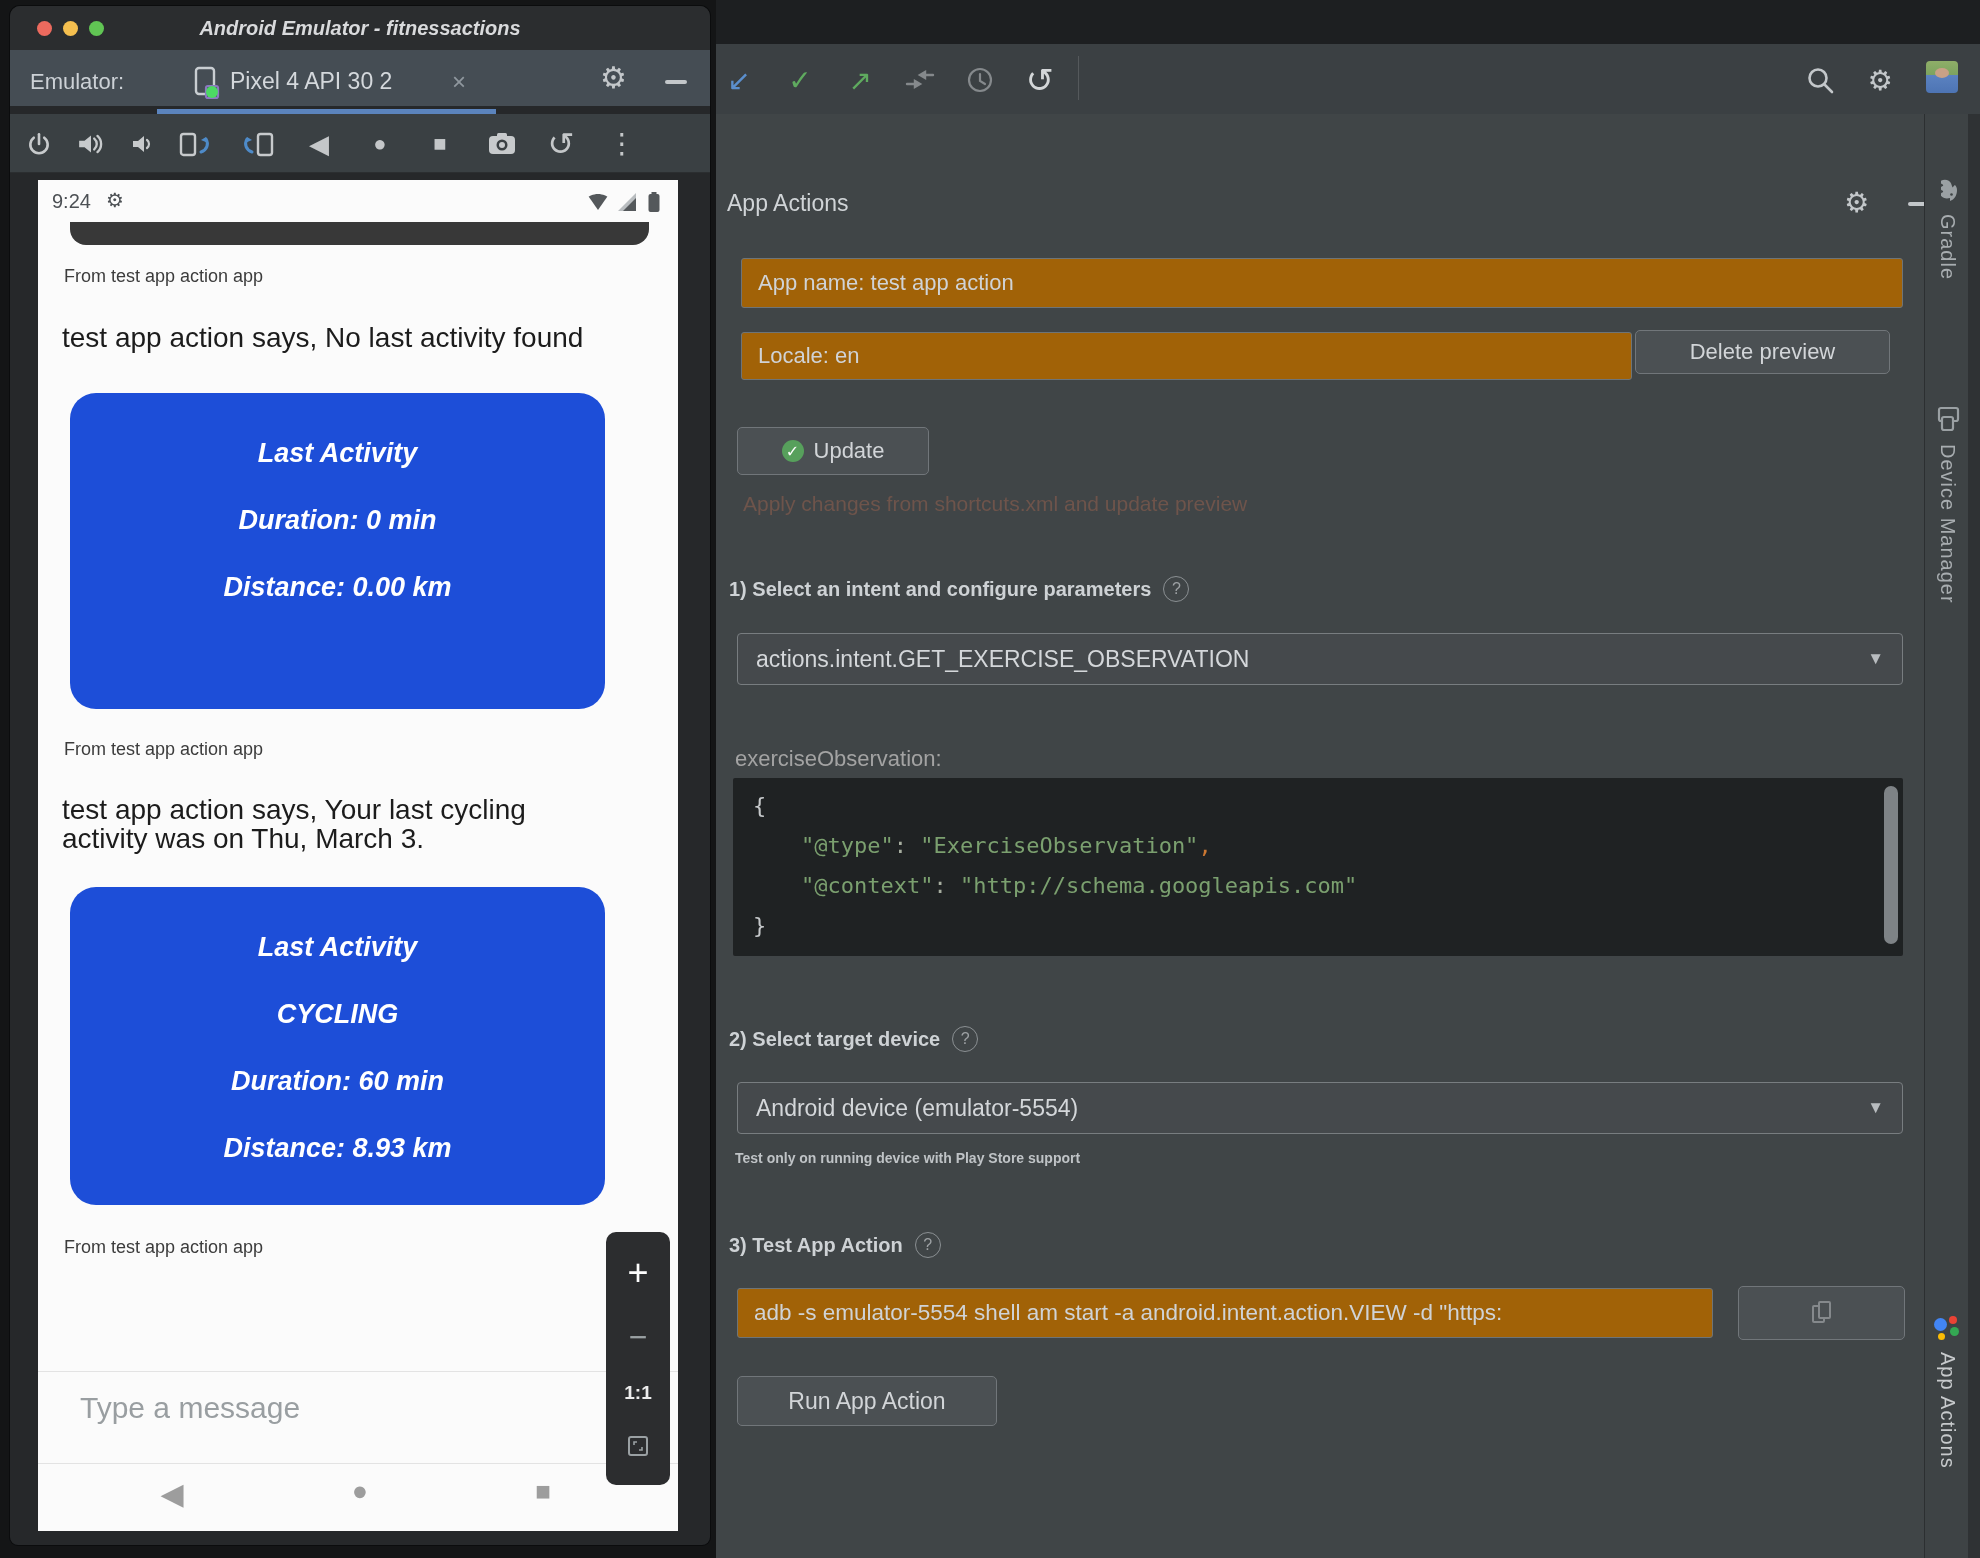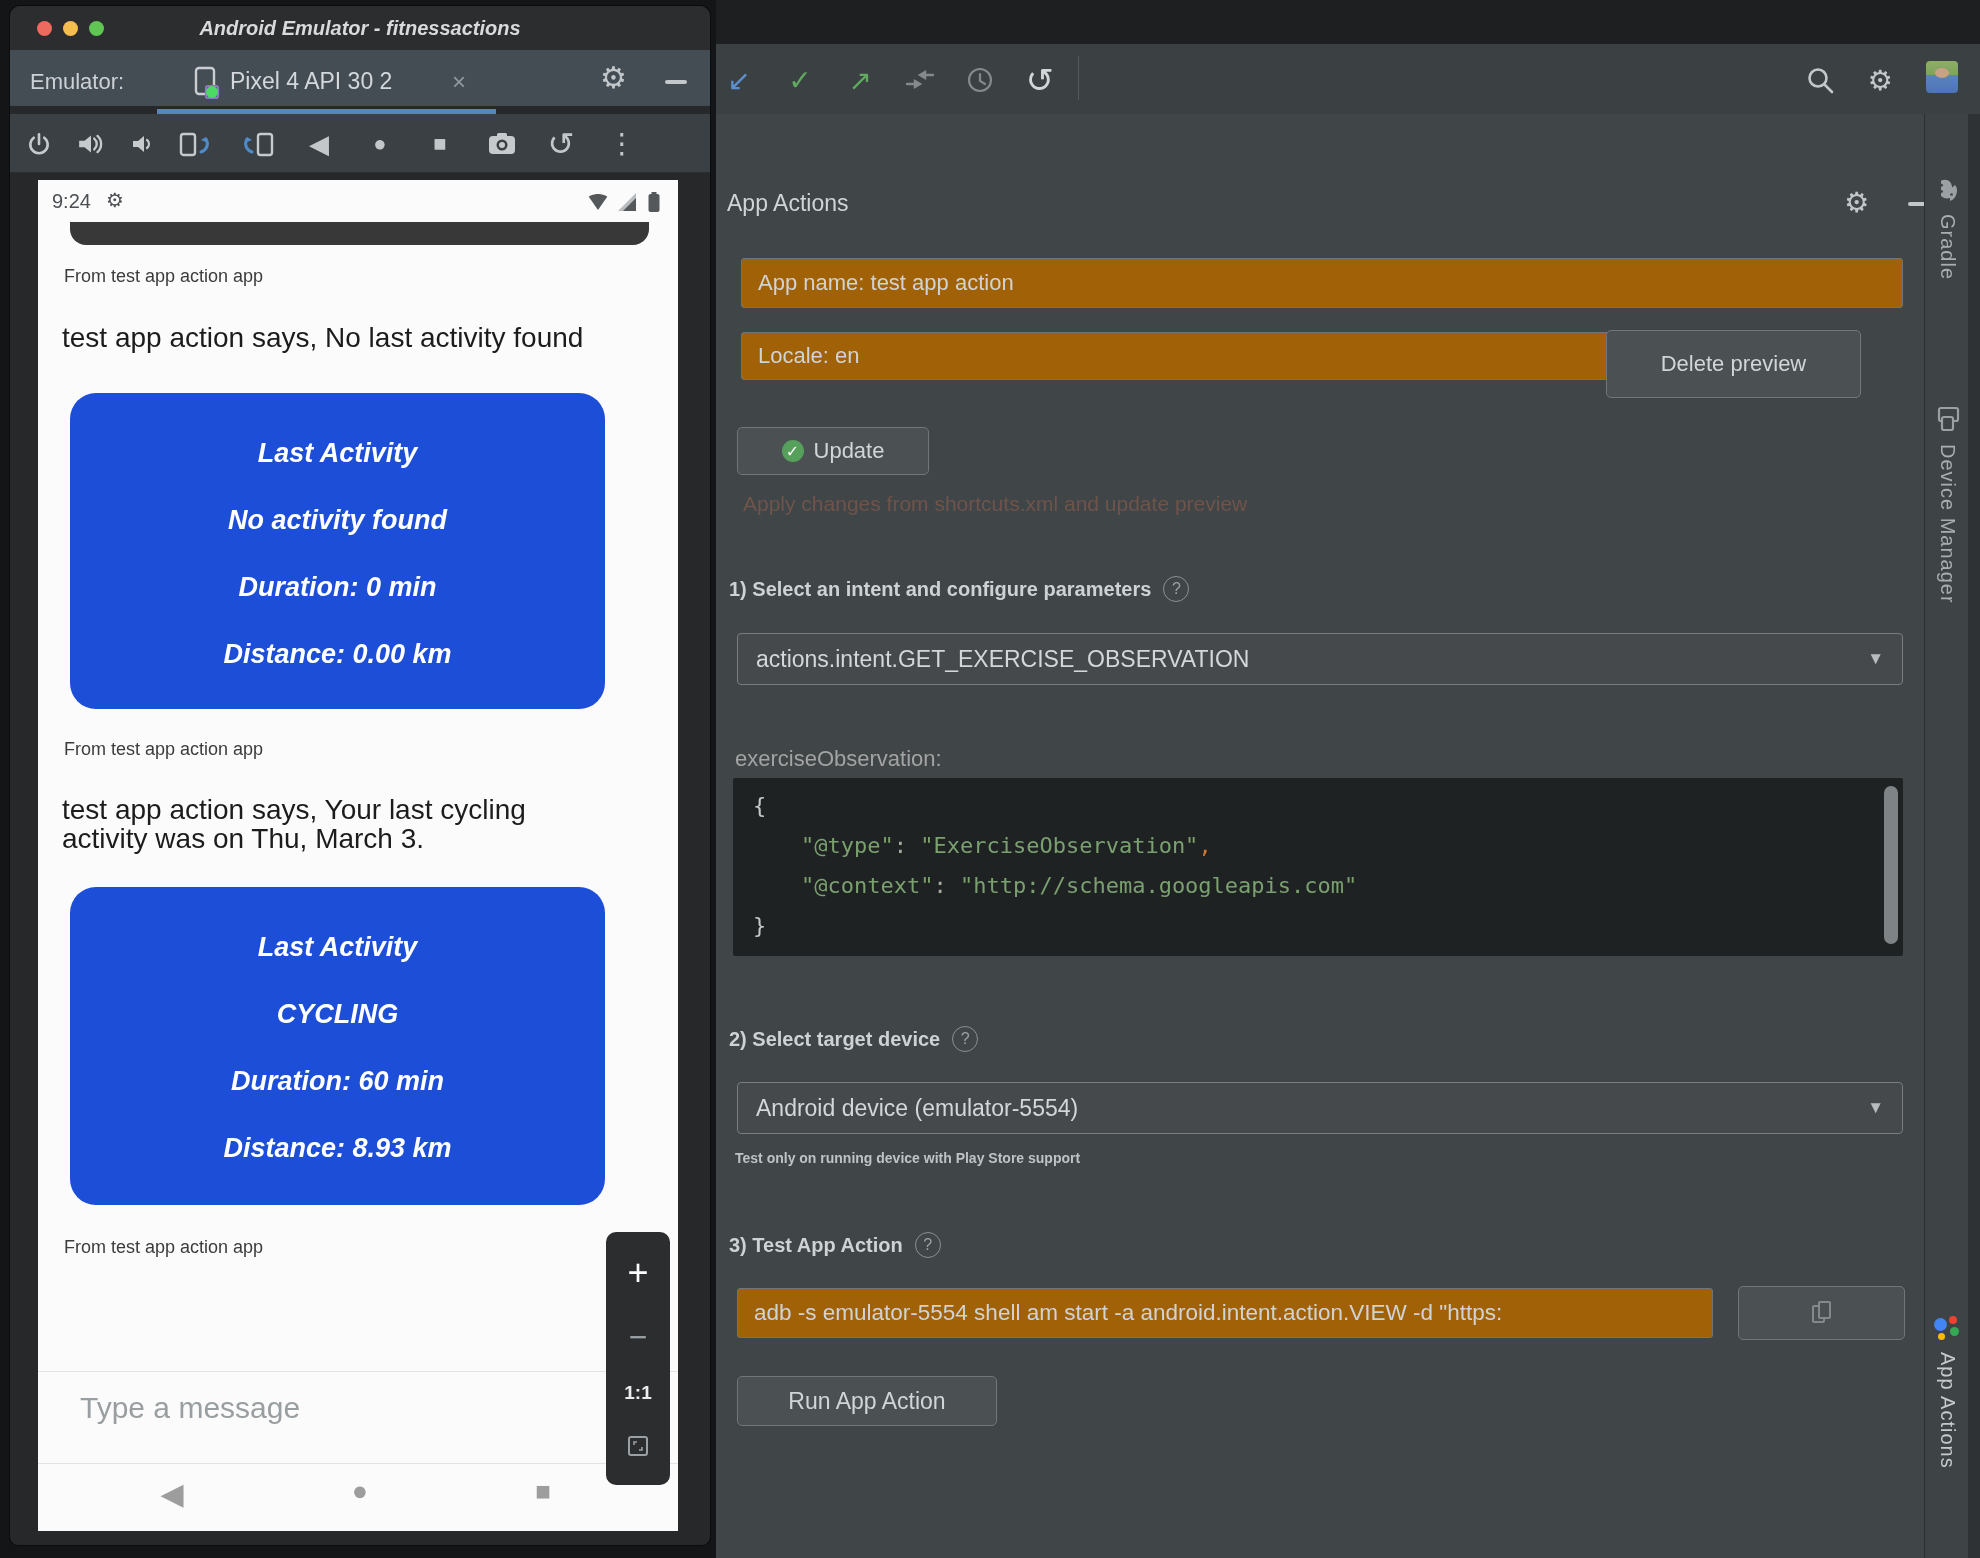--- a/index.html
+++ b/index.html
@@ -205,21 +205,20 @@
         </svg>
       </span>
 
       <div class="topbar"></div>
 
       <div class="from-label" style="top:86px">From test app action app</div>
       <div class="msg" style="top:143px">test app action says, No last activity found</div>
 
       <div class="card" style="top:213px;height:316px">
         <div class="row">Last Activity</div>
-        <div class="row">No activity found</div>
         <div class="row">Duration: 0 min</div>
         <div class="row">Distance: 0.00 km</div>
       </div>
 
       <div class="from-label" style="top:559px">From test app action app</div>
       <div class="msg" style="top:615px;width:500px">test app action says, Your last cycling activity was on Thu, March 3.</div>
 
       <div class="card" style="top:707px;height:318px">
         <div class="row">Last Activity</div>
         <div class="row">CYCLING</div>
@@ -284,21 +283,21 @@
   </div>
 
   <div class="s-content">
     <div class="s-title">App Actions</div>
     <span class="s-hgear">⚙</span>
     <span class="s-hmin"></span>
 
     <div class="field" style="left:25px;top:144px;width:1162px;height:50px">App name: test app action</div>
 
     <div class="field" style="left:25px;top:218px;width:891px;height:48px">Locale: en</div>
-    <div class="btn" style="left:890px;top:216px;width:255px;height:68px">Delete preview</div>
+    <div class="btn" style="left:919px;top:216px;width:255px;height:44px">Delete preview</div>
 
     <div class="btn" style="left:21px;top:313px;width:192px;height:48px">
       <span class="chk-circle">✓</span>
       <span>Update</span>
     </div>
 
     <div class="hint">Apply changes from shortcuts.xml and update preview</div>
 
     <div class="sec-label" style="left:13px;top:462px">
       <span>1) Select an intent and configure parameters</span>

